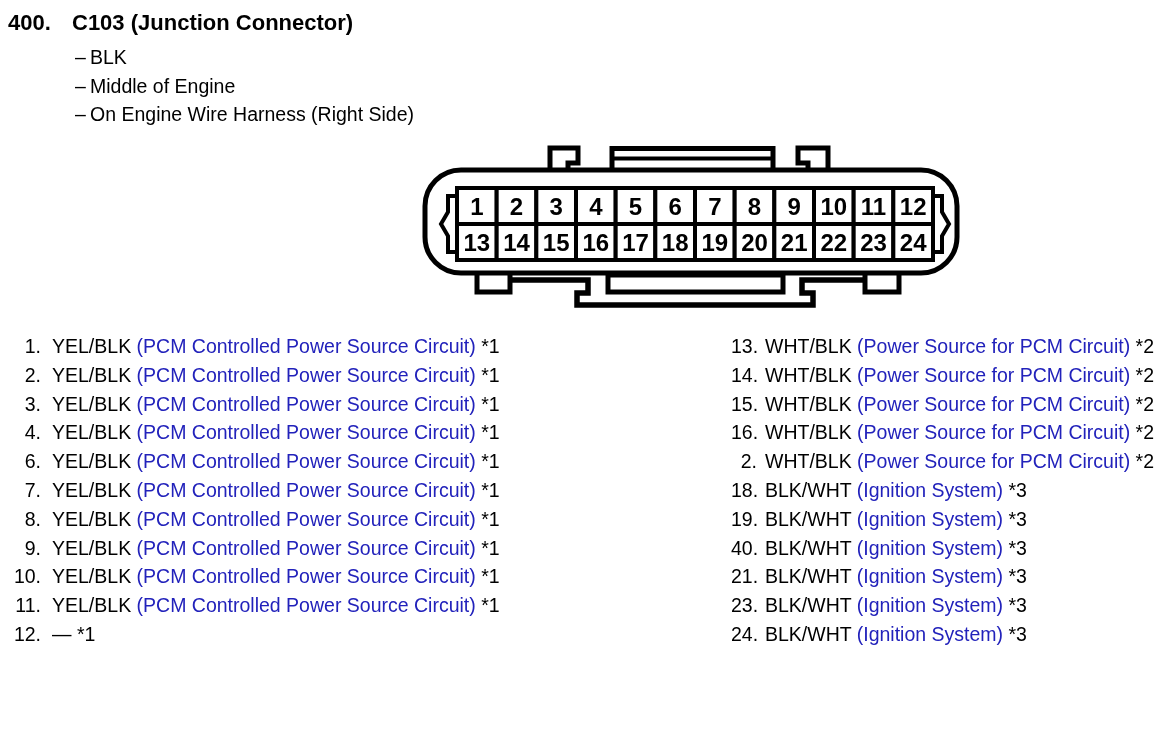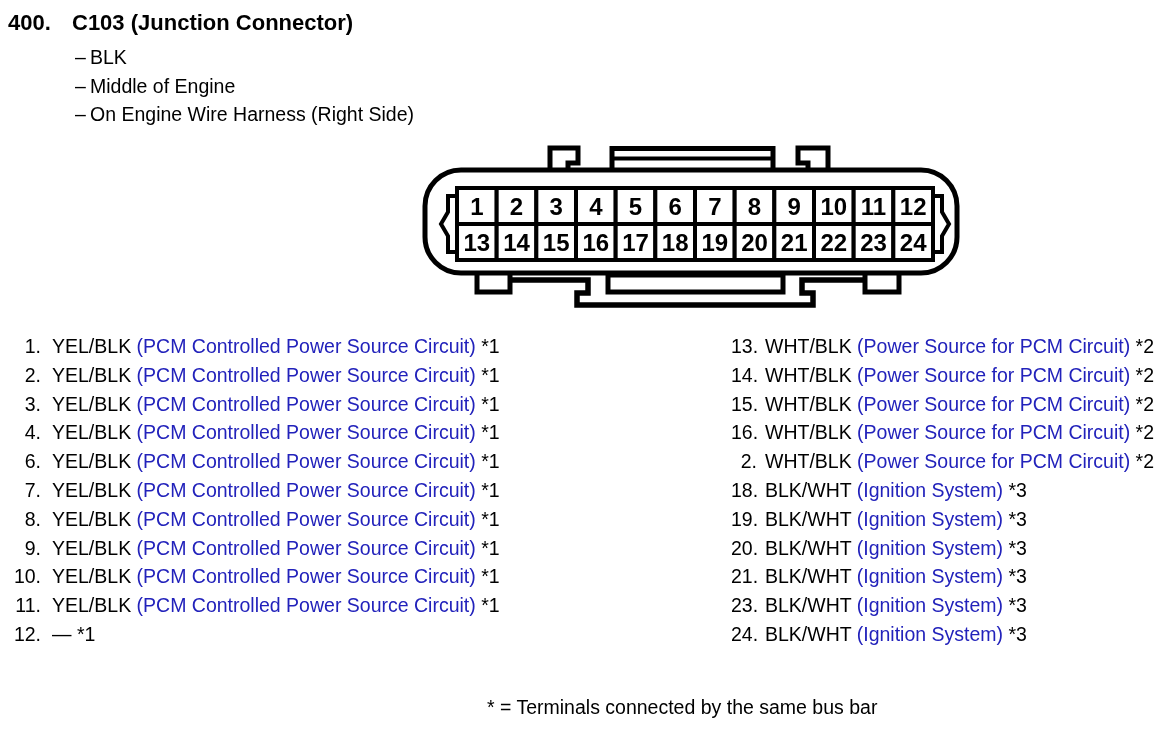--- a/index.html
+++ b/index.html
@@ -152,21 +152,20 @@
       <div class="pin-row"><span class="pin-no">12.</span><span class="wire">—</span> <span class="note">*1</span></div>
     </div>
   <div class="pin-col right" id="pin-col-right">
       <div class="pin-row"><span class="pin-no">13.</span><span class="wire">WHT/BLK</span> <span class="circuit">(Power Source for PCM Circuit)</span> <span class="note">*2</span></div>
       <div class="pin-row"><span class="pin-no">14.</span><span class="wire">WHT/BLK</span> <span class="circuit">(Power Source for PCM Circuit)</span> <span class="note">*2</span></div>
       <div class="pin-row"><span class="pin-no">15.</span><span class="wire">WHT/BLK</span> <span class="circuit">(Power Source for PCM Circuit)</span> <span class="note">*2</span></div>
       <div class="pin-row"><span class="pin-no">16.</span><span class="wire">WHT/BLK</span> <span class="circuit">(Power Source for PCM Circuit)</span> <span class="note">*2</span></div>
       <div class="pin-row"><span class="pin-no">2.</span><span class="wire">WHT/BLK</span> <span class="circuit">(Power Source for PCM Circuit)</span> <span class="note">*2</span></div>
       <div class="pin-row"><span class="pin-no">18.</span><span class="wire">BLK/WHT</span> <span class="circuit">(Ignition System)</span> <span class="note">*3</span></div>
       <div class="pin-row"><span class="pin-no">19.</span><span class="wire">BLK/WHT</span> <span class="circuit">(Ignition System)</span> <span class="note">*3</span></div>
-      <div class="pin-row"><span class="pin-no">20.</span><span class="wire">BLK/WHT</span> <span class="circuit">(Ignition System)</span> <span class="note">*3</span></div>
+      <div class="pin-row"><span class="pin-no">40.</span><span class="wire">BLK/WHT</span> <span class="circuit">(Ignition System)</span> <span class="note">*3</span></div>
       <div class="pin-row"><span class="pin-no">21.</span><span class="wire">BLK/WHT</span> <span class="circuit">(Ignition System)</span> <span class="note">*3</span></div>
       <div class="pin-row"><span class="pin-no">23.</span><span class="wire">BLK/WHT</span> <span class="circuit">(Ignition System)</span> <span class="note">*3</span></div>
       <div class="pin-row"><span class="pin-no">24.</span><span class="wire">BLK/WHT</span> <span class="circuit">(Ignition System)</span> <span class="note">*3</span></div>
     </div>
 
-  <div class="footer">* = Terminals connected by the same bus bar</div>
 
 </div>
 
 </body></html>

